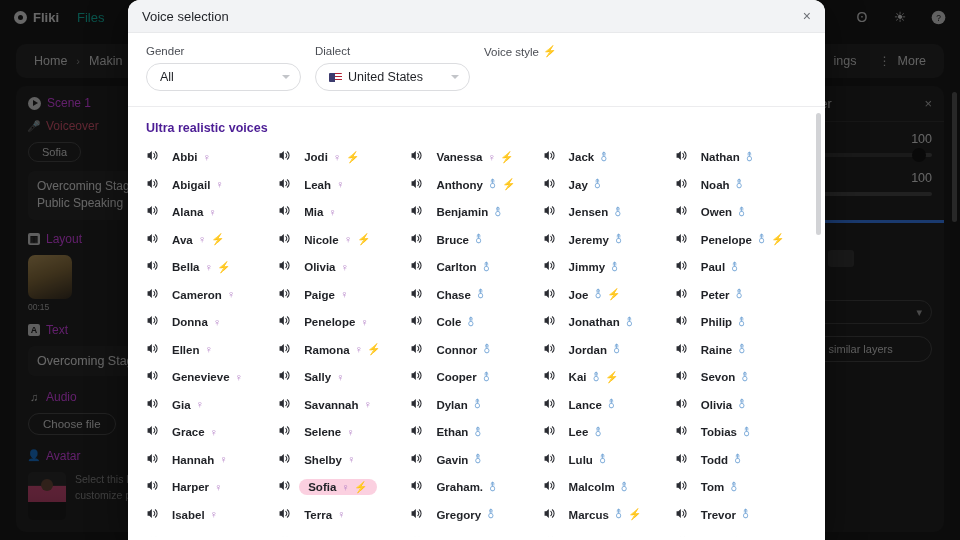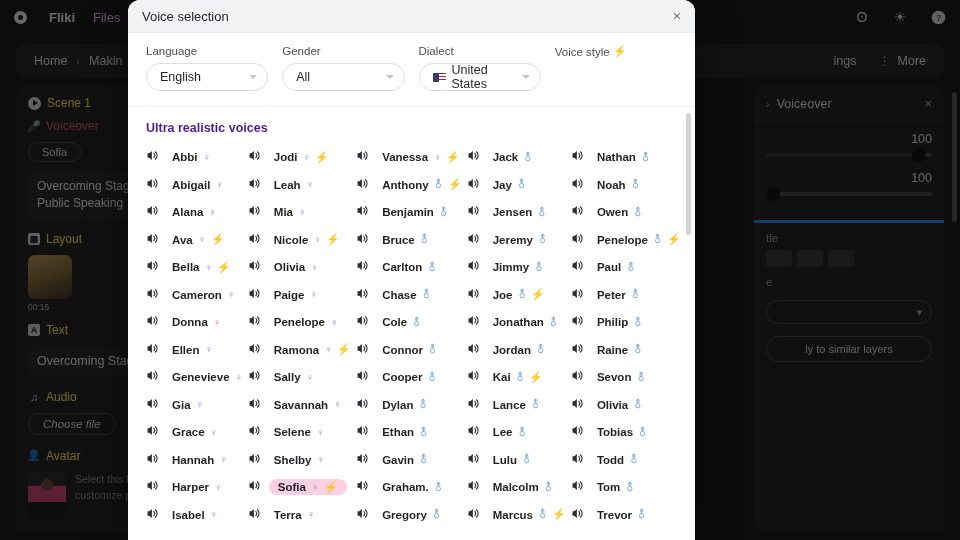--- a/index.html
+++ b/index.html
@@ -16,30 +16,30 @@
     background: #1c1c1c;
     color: #cfcfcf;
   }
   #scrim { position: absolute; inset: 0; background: rgba(0,0,0,0.55); z-index: 5; }
 
   .bg-topbar {
     position: absolute; top: 0; left: 0; right: 0; height: 34px;
     display: flex; align-items: center; gap: 18px; padding: 0 14px;
     background: #1c1c1c;
   }
-  .brand { display: flex; align-items: center; gap: 22px; font-size: 13px; color: #e4e4e4; font-weight: 600;}
+  .brand { display: flex; align-items: center; gap: 6px; font-size: 13px; color: #e4e4e4; font-weight: 600;}
   .brand .logo {
     width: 13px; height: 13px; border-radius: 50%;
     background: #e6e6e6; position: relative;
   }
   .brand .logo::after {
     content:""; position:absolute; width:5px; height:5px; border-radius:50%;
     background:#1c1c1c; left:4px; top:4px;
   }
-  .topbar-link { font-size: 13px; color: #f0abfc; }
+  .topbar-link { font-size: 13px; color: #14b8a6; }
   .topbar-icons { margin-left: auto; display: flex; gap: 22px; align-items: center; font-size: 14px; color:#d8d8d8;}
   .ticon { width: 16px; height: 16px; display:flex; align-items:center; justify-content:center; }
 
   .bg-breadcrumb {
     position: absolute; top: 44px; left: 16px; right: 16px; height: 34px;
     background: #282828; border-radius: 10px;
     display: flex; align-items: center; padding: 0 18px; gap: 9px;
     font-size: 12.5px; color: #d9d9d9;
   }
   .crumb-sep { color: #8a8a8a; font-size: 11px; }
@@ -55,21 +55,21 @@
   }
   .panel-row { display: flex; align-items: center; gap: 6px; margin-bottom: 9px; }
   .scene-dot {
     width: 13px; height: 13px; border-radius: 50%; background: #d7d7d7;
     position: relative;
   }
   .scene-dot::after{
     content:""; position:absolute; left:4.5px; top:3px;
     border-left:5px solid #242424; border-top:3.5px solid transparent; border-bottom:3.5px solid transparent;
   }
-  .lbl { font-size: 12px; color: #fde047; }
+  .lbl { font-size: 12px; color: #d946ef; }
   .lbl-vo { color: #d4566f; }
   .mini-ico { width: 12px; height: 12px; display:inline-flex; align-items:center; justify-content:center; font-size:11px; }
   .sq-ico { width:12px; height:12px; background:#d3d3d3; border-radius:2px; color:#242424; font-size:9px; display:flex;align-items:center;justify-content:center; font-weight:700;}
   .chip {
     display: inline-block; border: 1px solid #4a4a4a; border-radius: 12px;
     padding: 3px 13px; font-size: 11px; color: #dcdcdc; margin-bottom: 9px;
   }
   .text-box {
     background: #2c2c2c; border-radius: 7px; padding: 7px 9px; font-size: 12px;
     line-height: 1.45; color: #e2e2e2; margin-bottom: 12px;
@@ -78,21 +78,21 @@
     width: 44px; height: 44px; border-radius: 7px; margin-bottom: 3px;
     background: linear-gradient(160deg,#b99a5e 0%,#8a6f3e 45%,#3b3124 100%);
   }
   .thumb-time { font-size: 8.5px; color: #b4b4b4; margin-bottom: 11px; }
   .input-line {
     background: #2c2c2c; border-radius: 7px; padding: 8px 9px; font-size: 12.5px;
     color: #e6e6e6; margin-bottom: 14px;
   }
   .pill-btn {
     display:inline-block; border: 1px solid #4d4d4d; border-radius: 14px;
-    padding: 4px 14px; font-size: 11.5px; color: #dcdcdc; margin-bottom: 14px; font-style: italic;
+    padding: 4px 14px; font-size: 11.5px; color: #dcdcdc; margin-bottom: 14px;
   }
   .avatar-row { display: flex; gap: 9px; align-items: flex-start; }
   .avatar-thumb {
     width: 38px; height: 48px; border-radius: 5px; flex: 0 0 auto;
     background: linear-gradient(180deg,#2e2e2e 0%,#2e2e2e 28%,#cf4d7a 29%,#c04670 62%,#1d1d1d 63%,#1d1d1d 100%);
     position: relative;
   }
   .avatar-thumb::before{
     content:""; position:absolute; left:13px; top:7px; width:12px; height:12px;
     border-radius:50%; background:#6b4a3a;
@@ -129,21 +129,21 @@
     display:flex; align-items:center; justify-content:center;
     font-size: 11px; color: #d4d4d4;
   }
   .bg-scroll {
     position:absolute; right: 3px; top: 92px; width: 5px; height: 130px;
     border-radius: 3px; background:#5a5a5a;
   }
 
   
   #modal {
-    position: absolute; left: 128px; top: 0; width: 567px; height: 540px;
+    position: absolute; left: 128px; top: 0; width: 697px; height: 540px;
     background: #ffffff;
     border-radius: 12px 12px 0 0;
     z-index: 10;
     overflow: hidden;
     box-shadow: 0 8px 40px rgba(0,0,0,0.45);
     display: flex; flex-direction: column;
   }
   .modal-header {
     height: 33px; flex: 0 0 33px;
     background: #f2f3f5;
@@ -325,29 +325,20 @@
 <div id="modal">
 
   <div class="modal-header">
     <span class="modal-title">Voice selection</span>
     <span class="modal-close">×</span>
   </div>
 
   <div class="filters">
       <div class="field">
         <div class="field-label">
-          <span>Language</span>
-        </div>
-        <div class="select">
-          <span>English</span>
-          <span class="caret"></span>
-        </div>
-      </div>
-      <div class="field">
-        <div class="field-label">
           <span>Gender</span>
         </div>
         <div class="select">
           <span>All</span>
           <span class="caret"></span>
         </div>
       </div>
       <div class="field">
         <div class="field-label">
           <span>Dialect</span>

